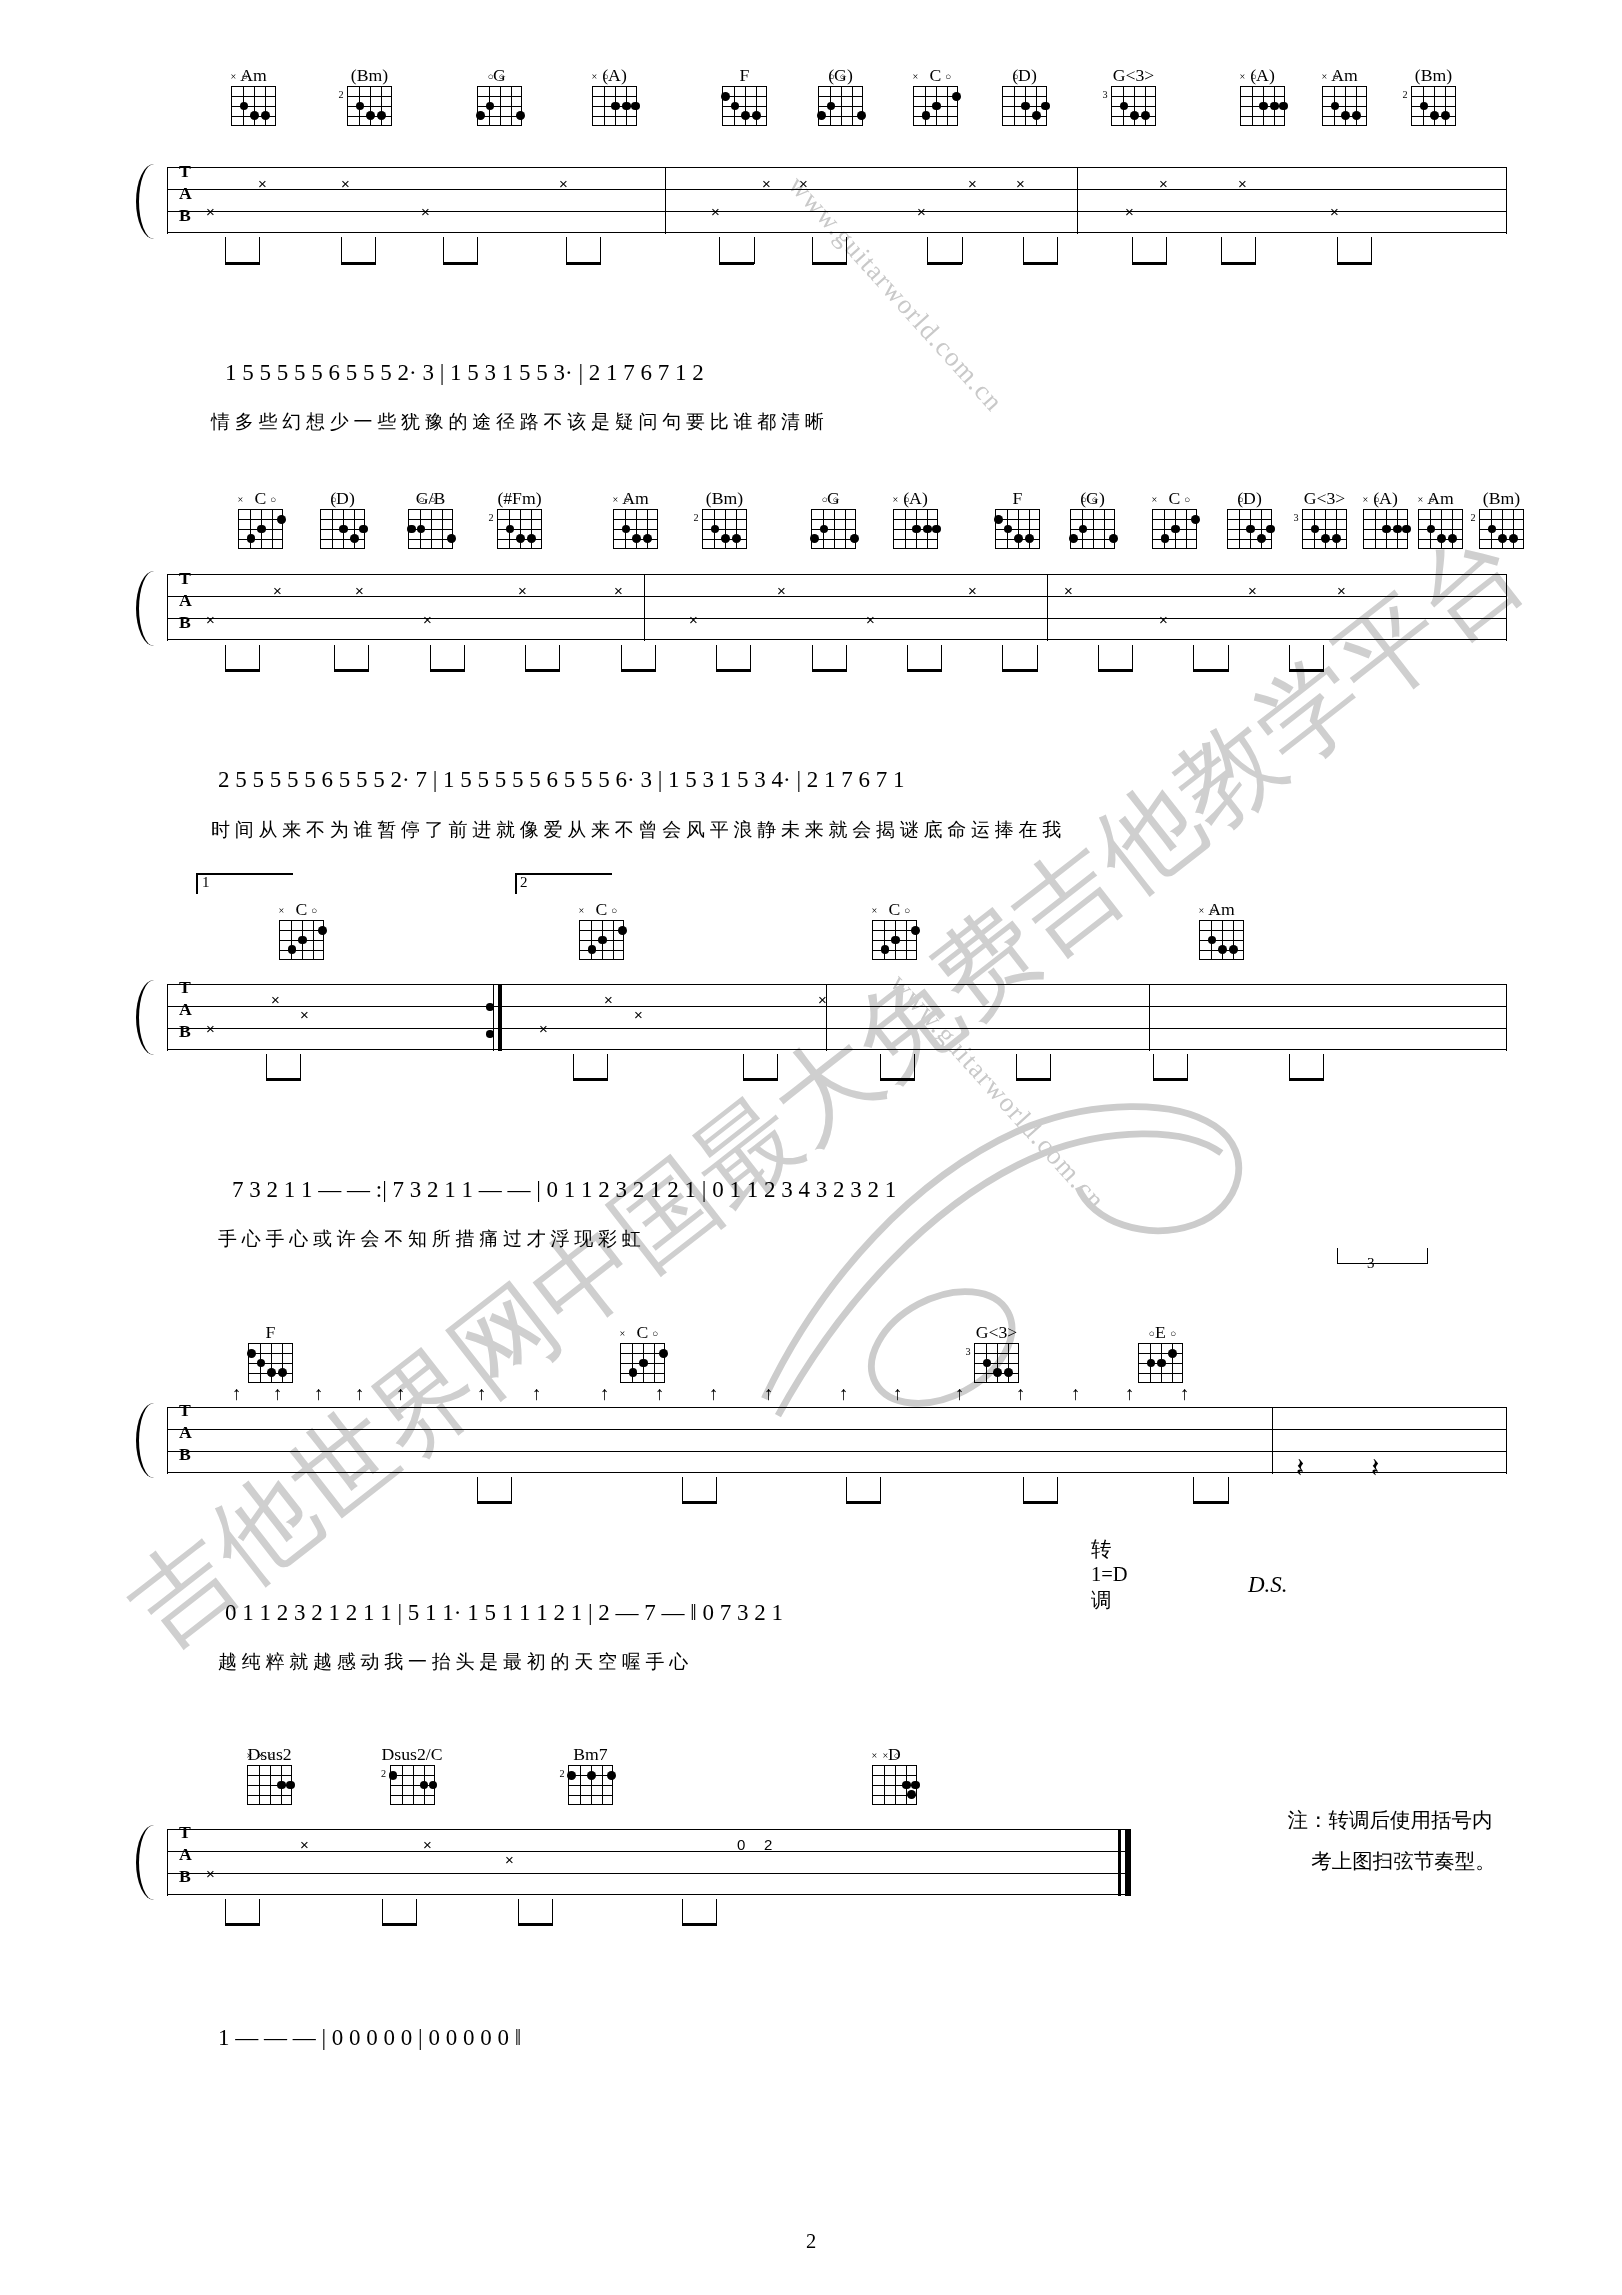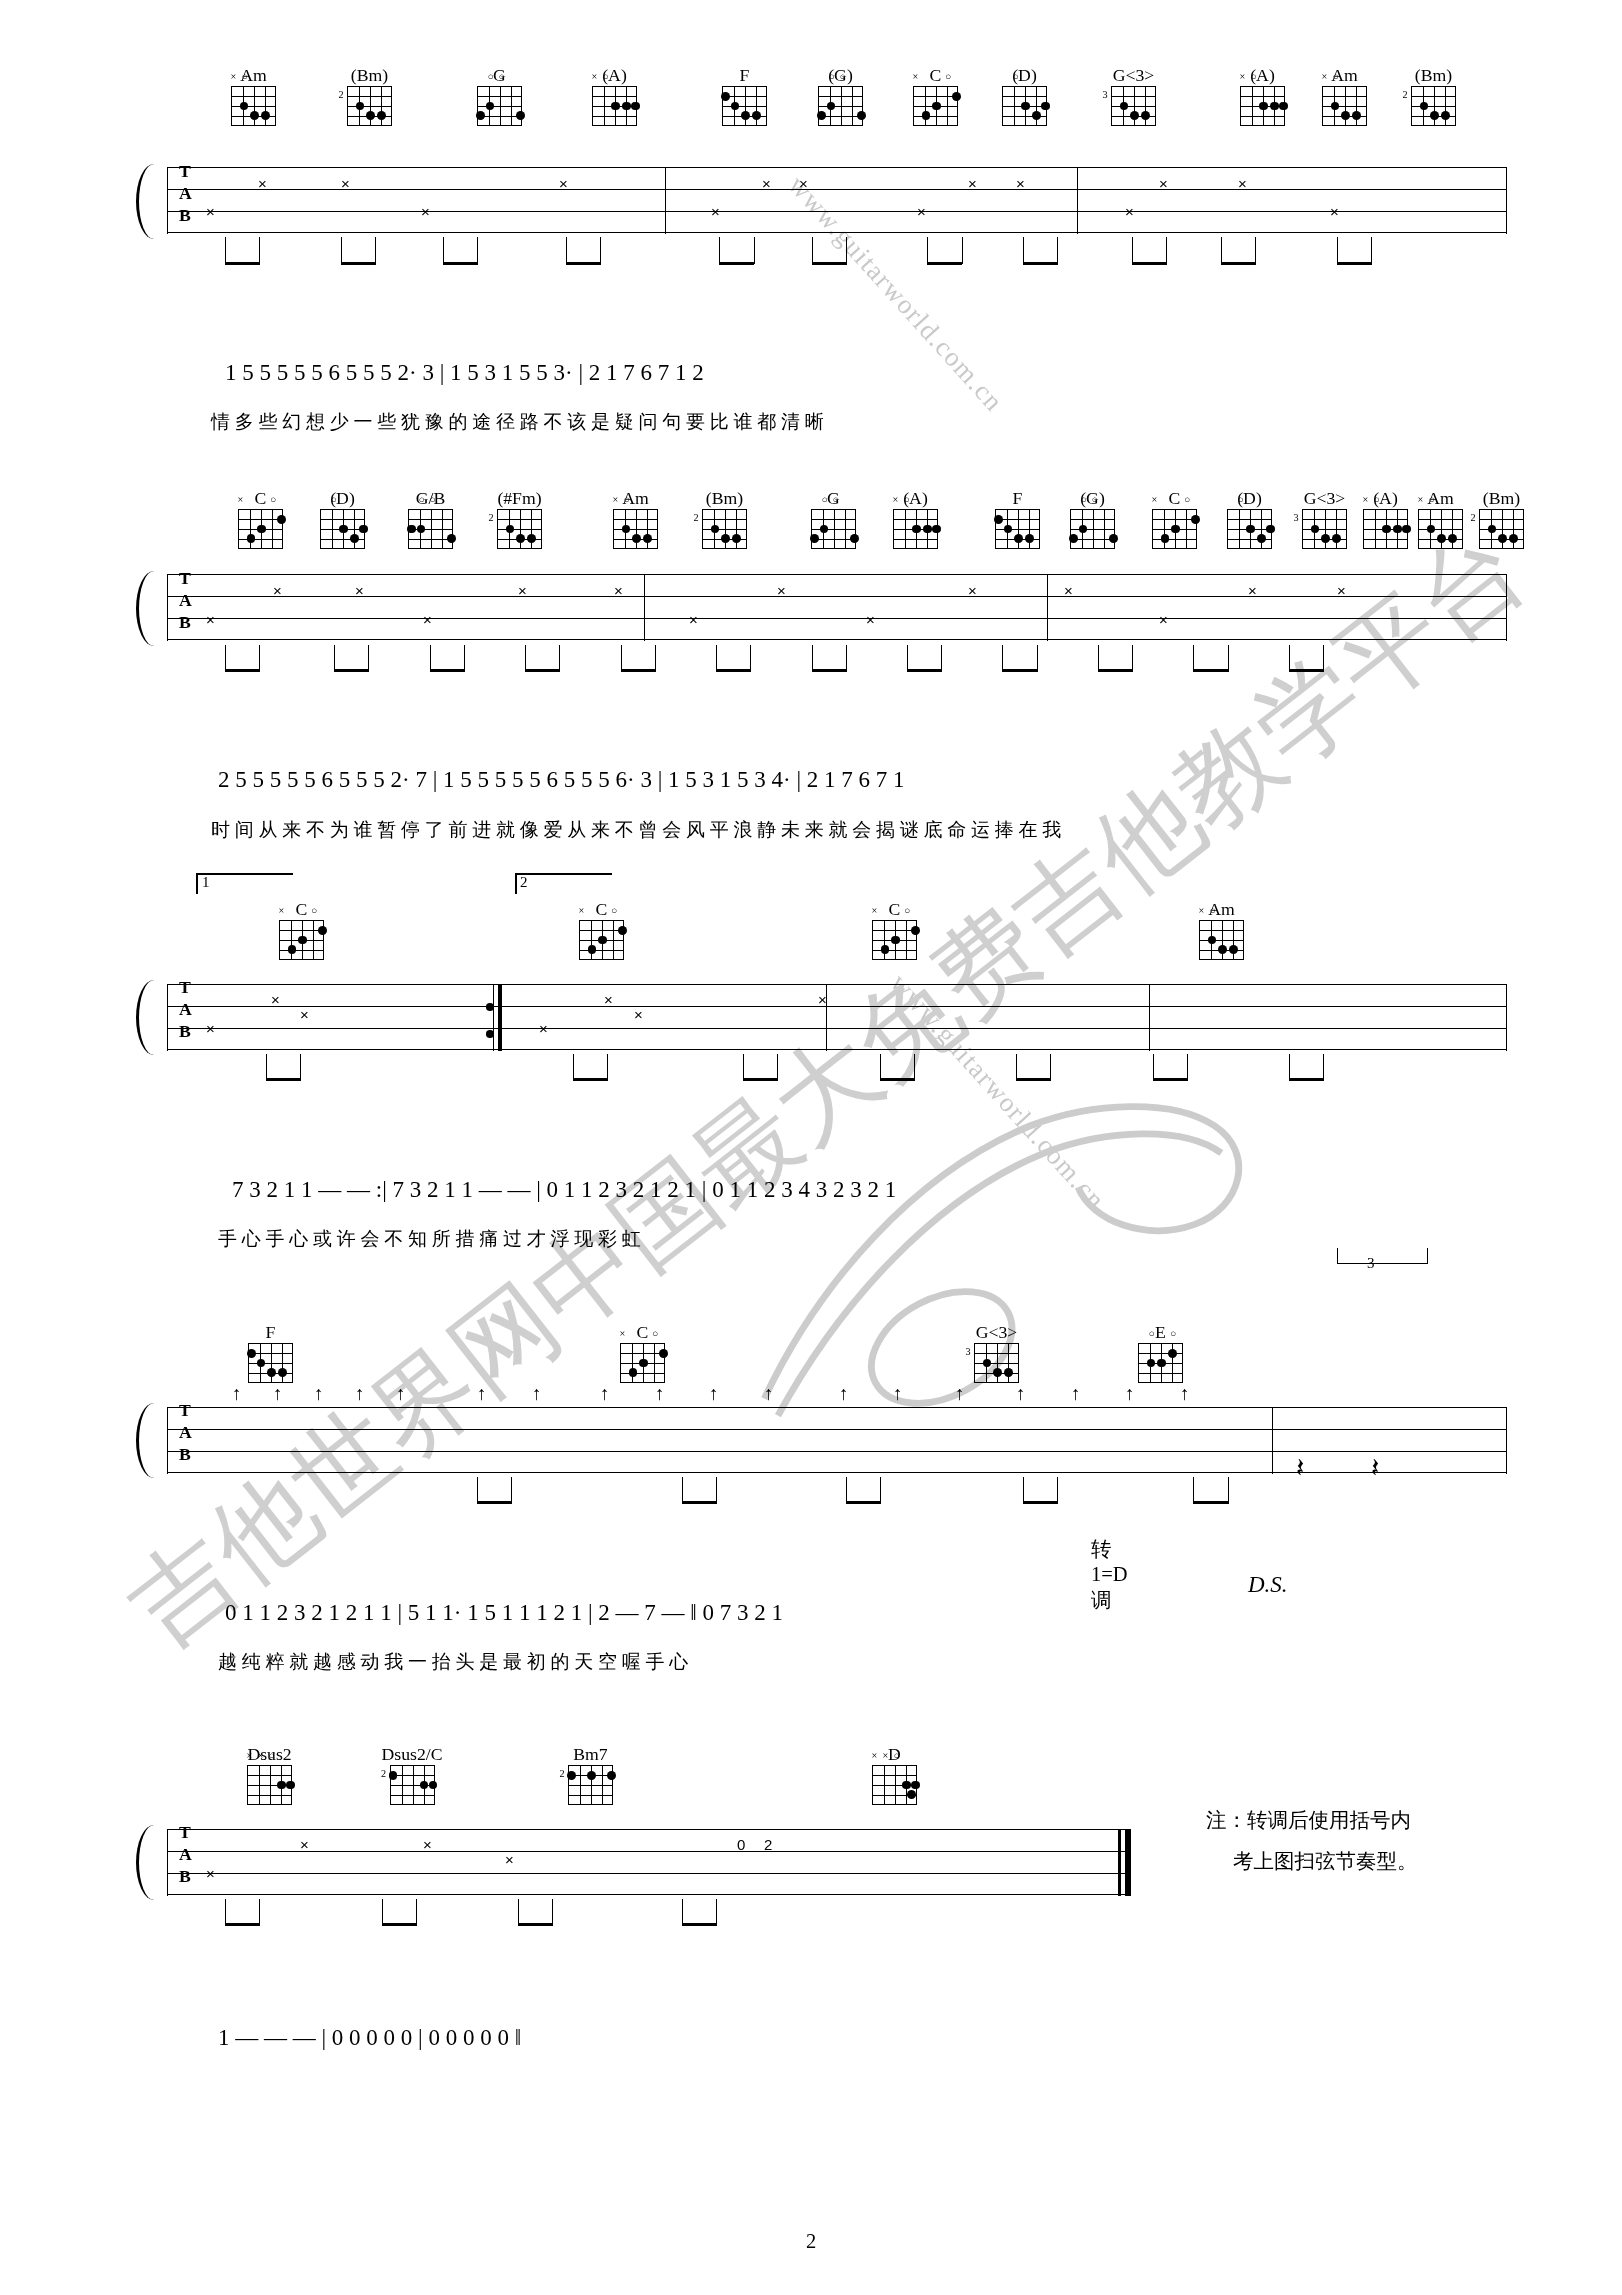--- a/index.html
+++ b/index.html
@@ -1017,21 +1017,21 @@
         <div class="stem" style="left:552px;top:215px;height:27px"></div>
         <div class="beam" style="left:518px;top:239px;width:35px"></div>
       <div class="stem" style="left:682px;top:215px;height:27px"></div>
         <div class="stem" style="left:716px;top:215px;height:27px"></div>
         <div class="beam" style="left:682px;top:239px;width:35px"></div>
     </div>
 
     <div class="numline" style="left:218px;top:341px;width:955px;">1  —  —  —  |  0  0  0  0  0  |  0  0  0  0  0  ‖</div>
   </div>
 
-  <div style="position:absolute;right:48px;top:1800px;width:368px;text-align:left;">
+  <div style="position:absolute;right:48px;top:1800px;width:368px;text-align:center;">
     <div class="notebox" style="position:static;">注：转调后使用括号内</div>
     <div class="notebox" style="position:static;text-indent:27px;">考上图扫弦节奏型。</div>
   </div>
 
   <div class="pagenum" style="top:2230px;">2</div>
 
 </div>
 
 
 </body></html>

